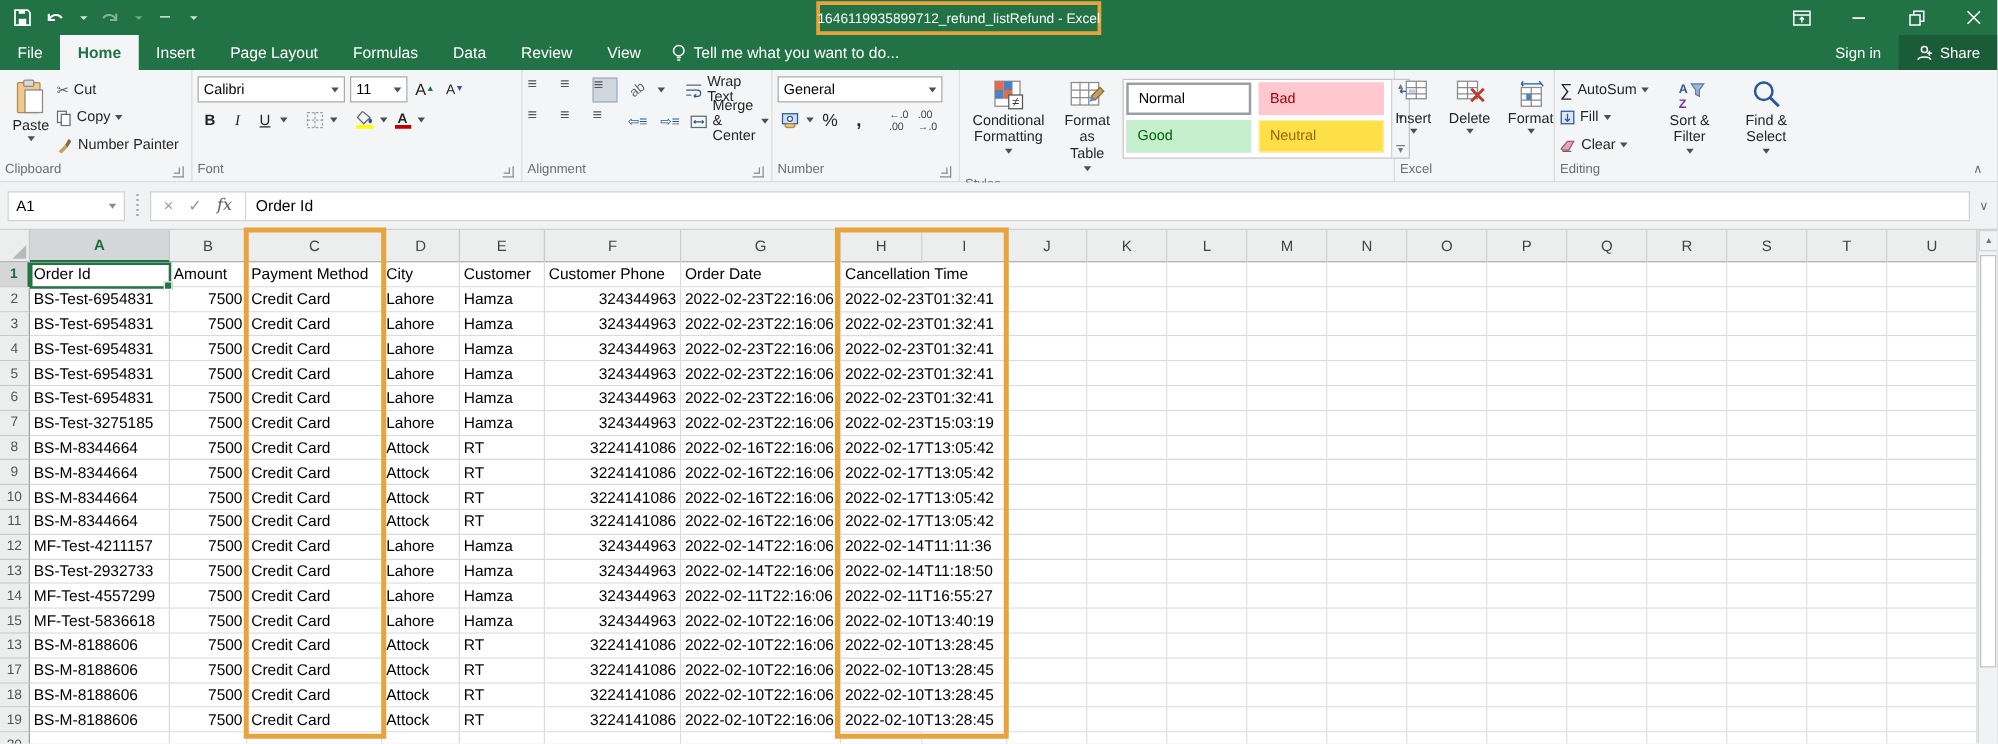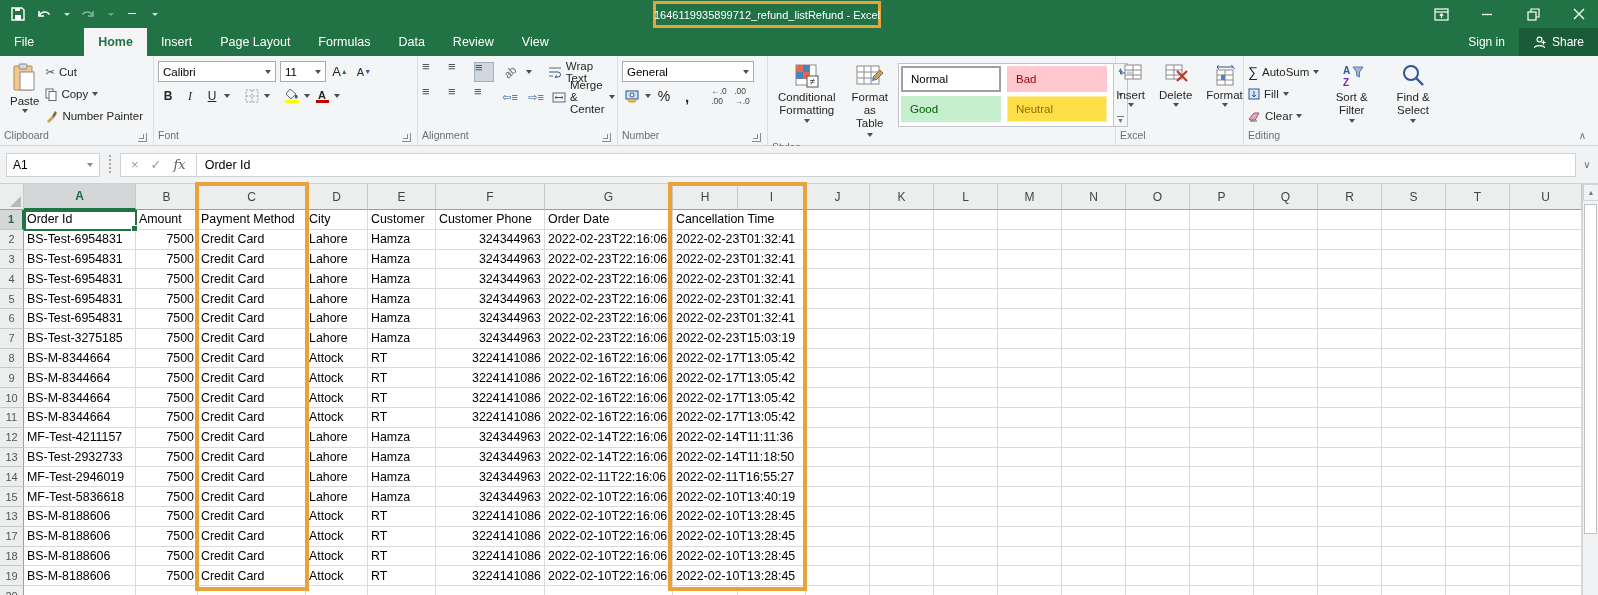--- a/index.html
+++ b/index.html
@@ -12,21 +12,21 @@
   .qicon{width:16px;height:16px;display:flex;align-items:center;justify-content:center;}
   .qdd{width:0;height:0;border-left:3px solid transparent;border-right:3px solid transparent;border-top:3px solid #cfe3d8;margin-left:2px;}
   .ttlbox{position:absolute;left:653px;top:1px;width:228px;height:27px;border:3px solid #E8A33D;
           display:flex;align-items:center;justify-content:center;}
   .ttl{color:#fff;font-size:11px;white-space:nowrap;}
   .wc{position:absolute;right:8px;top:0;height:28px;display:flex;align-items:center;gap:24px;color:#fff;}
   .wcb{width:22px;height:22px;display:flex;align-items:center;justify-content:center;}
   
   .tabrow{position:absolute;left:0;top:28px;width:1598px;height:28px;background:#217346;display:flex;align-items:stretch;color:#fff;font-size:12.5px;}
   .tab{padding:0 14px;display:flex;align-items:center;cursor:default;}
-  .tab.active{background:#f4f5f6;color:#217346;font-weight:bold;margin-left:36px;}
+  .tab.active{background:#f4f5f6;color:#217346;font-weight:bold;}
   .tellme{display:flex;align-items:center;gap:6px;padding:0 10px;font-size:12.5px;}
   .trspacer{flex:1;}
   .signin{display:flex;align-items:center;padding:0 14px;font-size:12px;}
   .share{display:flex;align-items:center;gap:6px;padding:0 14px;background:#1a5c38;font-size:12px;}
   
   .ribbon{position:absolute;left:0;top:56px;width:1598px;height:90px;background:#f4f5f6;border-bottom:1px solid #d2d3d4;display:flex;}
   .grp{position:relative;display:flex;flex-direction:column;padding:3px 4px 0 4px;border-right:1px solid #dcdddd;}
   .grpbody{flex:1;display:flex;align-items:flex-start;}
   .glbl{height:16px;font-size:10.5px;color:#6d6e70;text-align:left;position:relative;}
   .dlg{position:absolute;right:2px;bottom:3px;width:9px;height:9px;border-right:1.5px solid #8a8b8c;border-bottom:1.5px solid #8a8b8c;}
@@ -146,20 +146,30 @@
     <div style="display:flex;" id="tabs">
         <div class="tab">File</div>
         <div class="tab active">Home</div>
         <div class="tab">Insert</div>
         <div class="tab">Page Layout</div>
         <div class="tab">Formulas</div>
         <div class="tab">Data</div>
         <div class="tab">Review</div>
         <div class="tab">View</div>
       </div>
+    <div class="tellme">
+      <span>
+        <svg class="ic" width="12" height="15" viewBox="0 0 12 15">
+            <circle cx="6" cy="5.5" r="4.2" fill="none" stroke="#fff" stroke-width="1.2"></circle>
+            <line x1="4.4" y1="11" x2="7.6" y2="11" stroke="#fff" stroke-width="1.2"></line>
+            <line x1="4.8" y1="13" x2="7.2" y2="13" stroke="#fff" stroke-width="1.2"></line>
+          </svg>
+      </span>
+      <span>Tell me what you want to do...</span>
+    </div>
     <div class="trspacer"></div>
     <div class="signin">Sign in</div>
     <div class="share">
       <span>
         <svg class="ic" width="13" height="13" viewBox="0 0 13 13">
             <circle cx="6.5" cy="3.6" r="2.4" fill="none" stroke="#fff" stroke-width="1.2"></circle>
             <path d="M1.5 12 C1.5 8.8 11.5 8.8 11.5 12" fill="none" stroke="#fff" stroke-width="1.2"></path>
             <line x1="10.5" y1="4.5" x2="10.5" y2="8.5" stroke="#fff" stroke-width="1.2"></line>
             <line x1="8.5" y1="6.5" x2="12.5" y2="6.5" stroke="#fff" stroke-width="1.2"></line>
           </svg>
@@ -820,21 +830,21 @@
           <div class="cell" style="width: 64px;"></div>
           <div class="cell" style="width: 64px;"></div>
           <div class="cell" style="width: 64px;"></div>
           <div class="cell" style="width: 64px;"></div>
           <div class="cell" style="width: 64px;"></div>
           <div class="cell" style="width: 64px;"></div>
           <div class="cell" style="width: 72px;"></div>
         </div>
         <div class="row">
           <div class="gut">14</div>
-          <div class="cell" style="width: 112px;">MF-Test-2946019</div>
+          <div class="cell" style="width: 112px;">MF-Test-4557299</div>
           <div class="cell num" style="width: 62px;">7500</div>
           <div class="cell" style="width: 108px;">Credit Card</div>
           <div class="cell" style="width: 62px;">Lahore</div>
           <div class="cell" style="width: 68px;">Hamza</div>
           <div class="cell num" style="width: 109px;">324344963</div>
           <div class="cell" style="width: 128px;">2022-02-11T22:16:06</div>
           <div class="cell ovf" style="width: 65px;">2022-02-11T16:55:27</div>
           <div class="cell" style="width: 68px;"></div>
           <div class="cell" style="width: 64px;"></div>
           <div class="cell" style="width: 64px;"></div>

